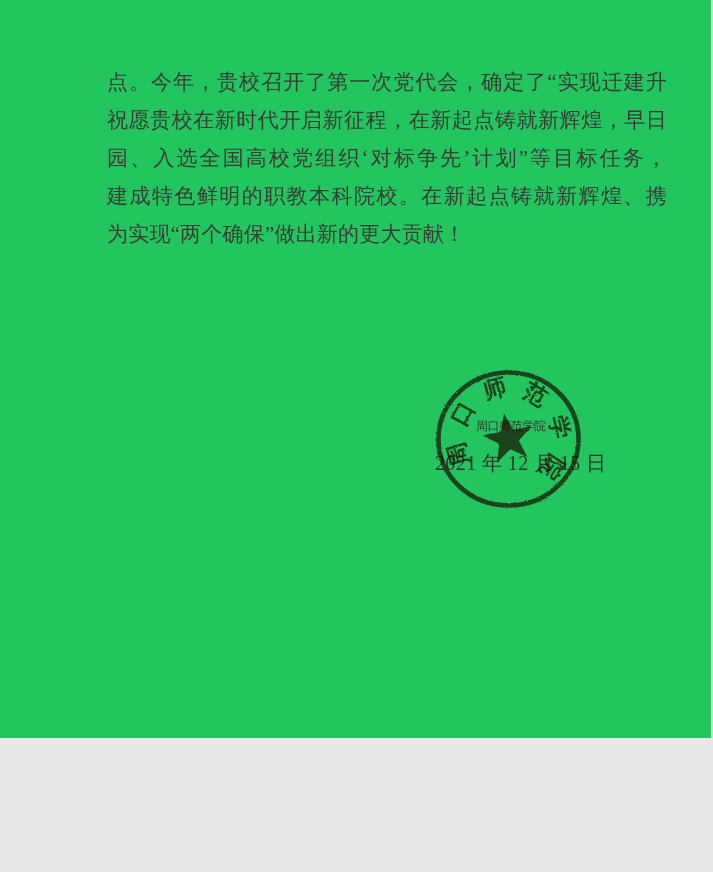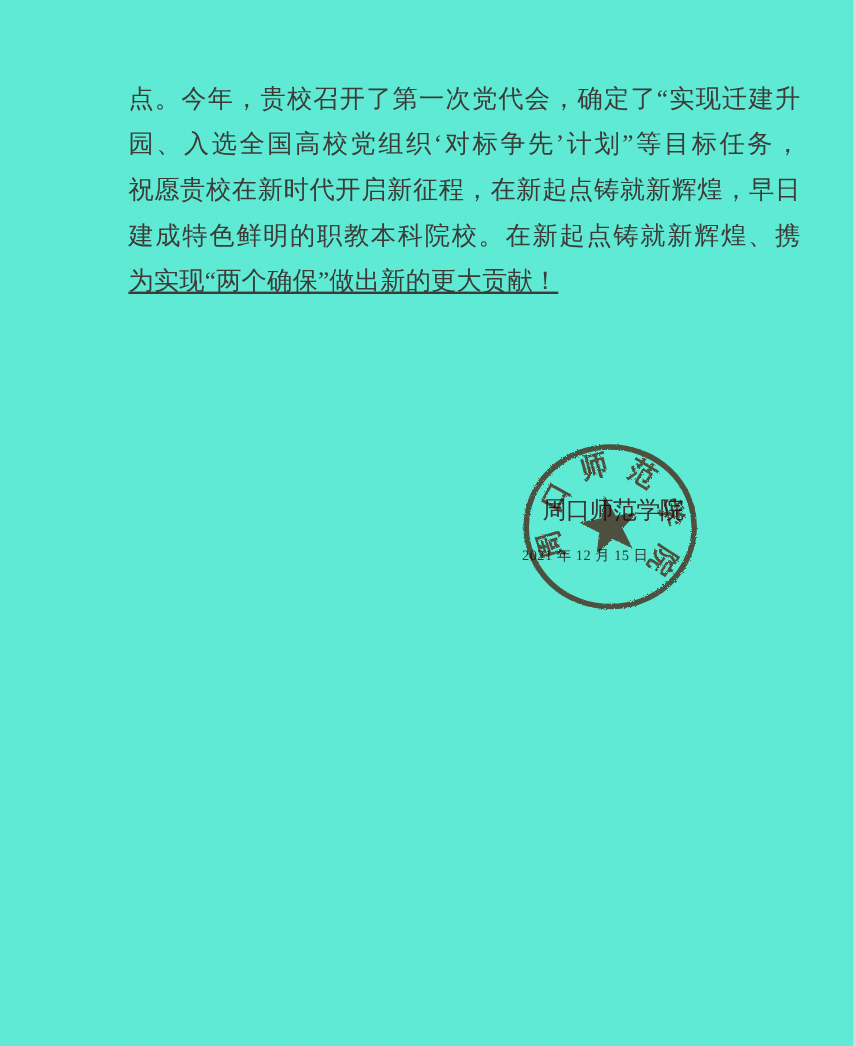--- a/index.html
+++ b/index.html
@@ -3,23 +3,23 @@
 <meta charset="utf-8">
 <style>
   html, body {
     margin: 0;
     padding: 0;
     background: #e9e8e6;
   }
   .page {
     position: relative;
     width: 713px;
-    height: 872px;
+    height: 738px;
     margin: 0 auto;
-    background: #5eead4;
+    background: #22c55e;
     overflow: hidden;
     font-family: "Liberation Serif", "DejaVu Serif", serif;
   }
   
   .scan-streaks {
     position: absolute;
     inset: 0;
     background:
       repeating-linear-gradient(90deg,
         rgba(130,128,118,0.035) 0px, rgba(130,128,118,0.035) 1px,
@@ -46,37 +46,36 @@
   .body-text p.line {
     margin: 0;
     text-align: justify;
     text-align-last: justify;
     text-justify: inter-character;
     letter-spacing: 0.2px;
   }
   .body-text p.line.last {
     text-align: left;
     text-align-last: left;
-    text-decoration: underline;
   }
   .signature-name {
     position: absolute;
-    left: 452px;
+    left: 476px;
     top: 415px;
-    font-size: 20px;
+    font-size: 12px;
     line-height: 22px;
     letter-spacing: -0.4px;
     color: #343330;
     z-index: 3;
   }
   .signature-date {
     position: absolute;
     left: 435px;
     top: 452px;
-    font-size: 12px;
+    font-size: 20px;
     line-height: 22px;
     letter-spacing: 0.4px;
     color: #343330;
     z-index: 3;
   }
   .seal {
     position: absolute;
     left: 433px;
     top: 368px;
     width: 151px;
@@ -93,22 +92,22 @@
 </head>
 <body>
 
 <div class="page">
 
   <div class="scan-streaks"></div>
   <div class="scan-right-edge"></div>
 
   <div class="body-text">
     <p class="line">点。今年，贵校召开了第一次党代会，确定了“实现迁建升</p>
+    <p class="line">祝愿贵校在新时代开启新征程，在新起点铸就新辉煌，早日</p>
     <p class="line">园、入选全国高校党组织‘对标争先’计划”等目标任务，</p>
-    <p class="line">祝愿贵校在新时代开启新征程，在新起点铸就新辉煌，早日</p>
     <p class="line">建成特色鲜明的职教本科院校。在新起点铸就新辉煌、携</p>
     <p class="line last">为实现“两个确保”做出新的更大贡献！</p>
   </div>
 
   <div class="signature-name">周口师范学院</div>
   <div class="signature-date">2021 年 12 月 15 日</div>
 
   <svg class="seal" viewBox="0 0 151 143" xmlns="http://www.w3.org/2000/svg">
     <defs>
       <filter id="rough" x="-5%" y="-5%" width="110%" height="110%">

